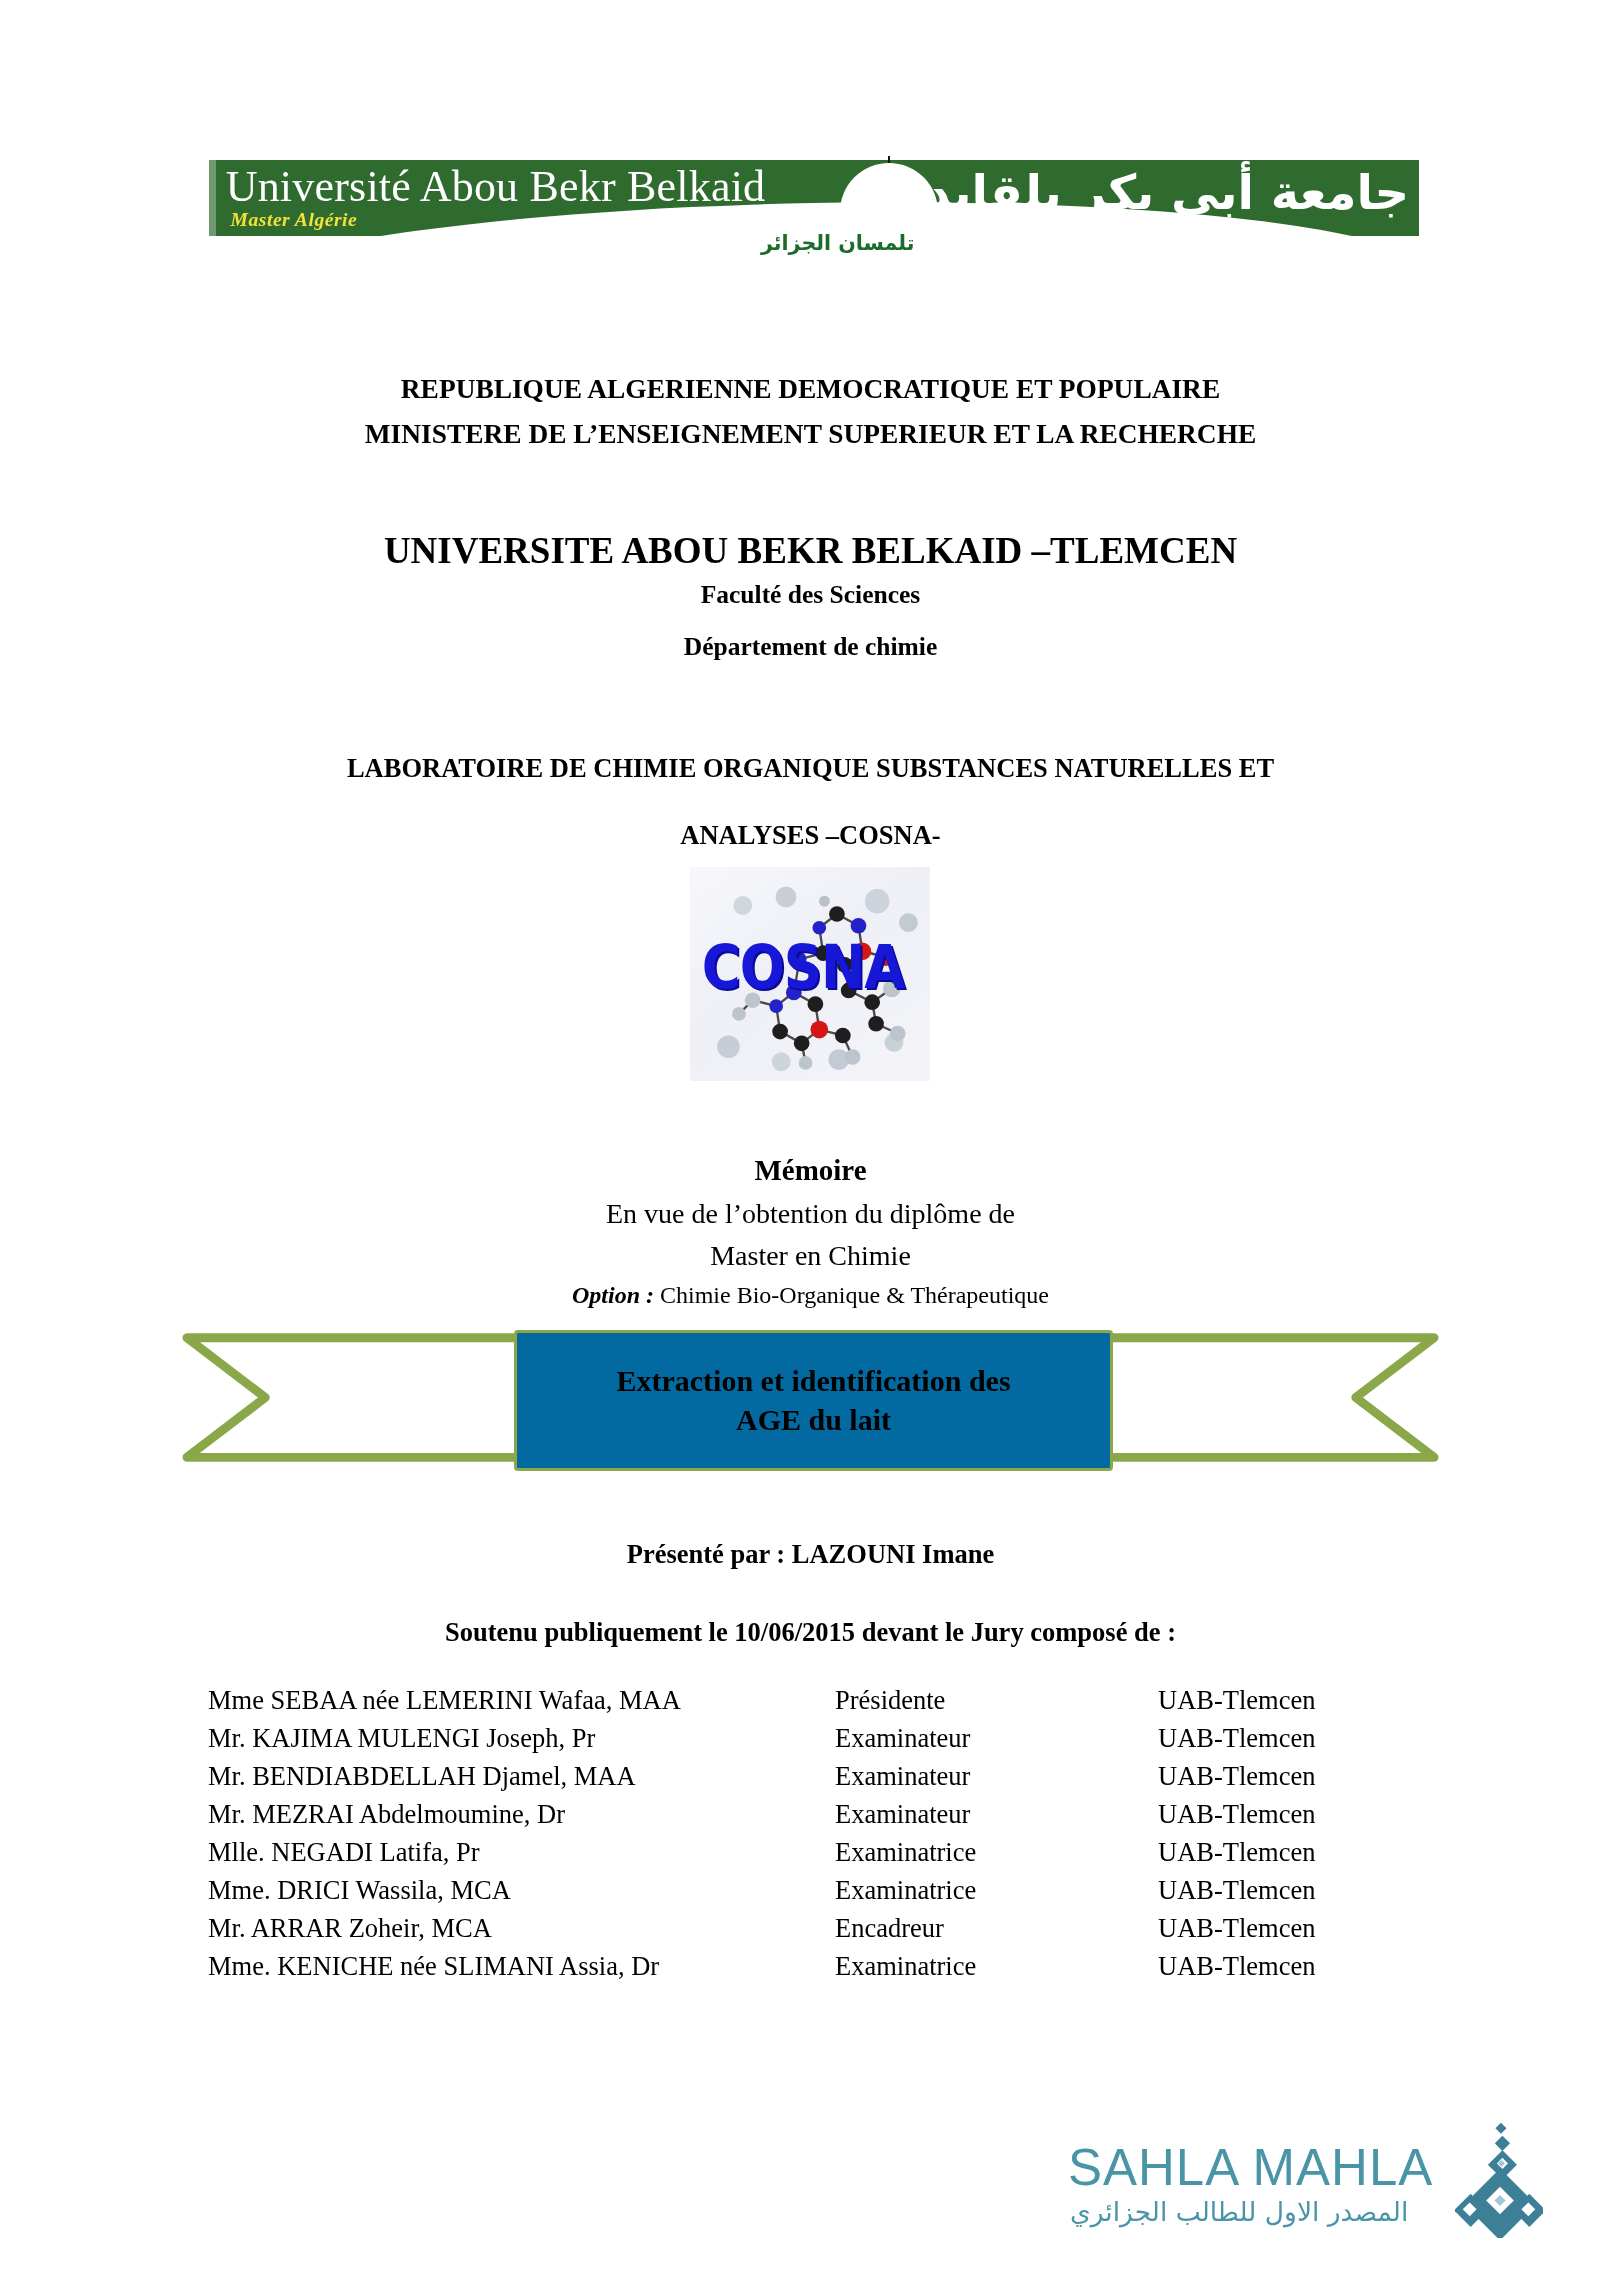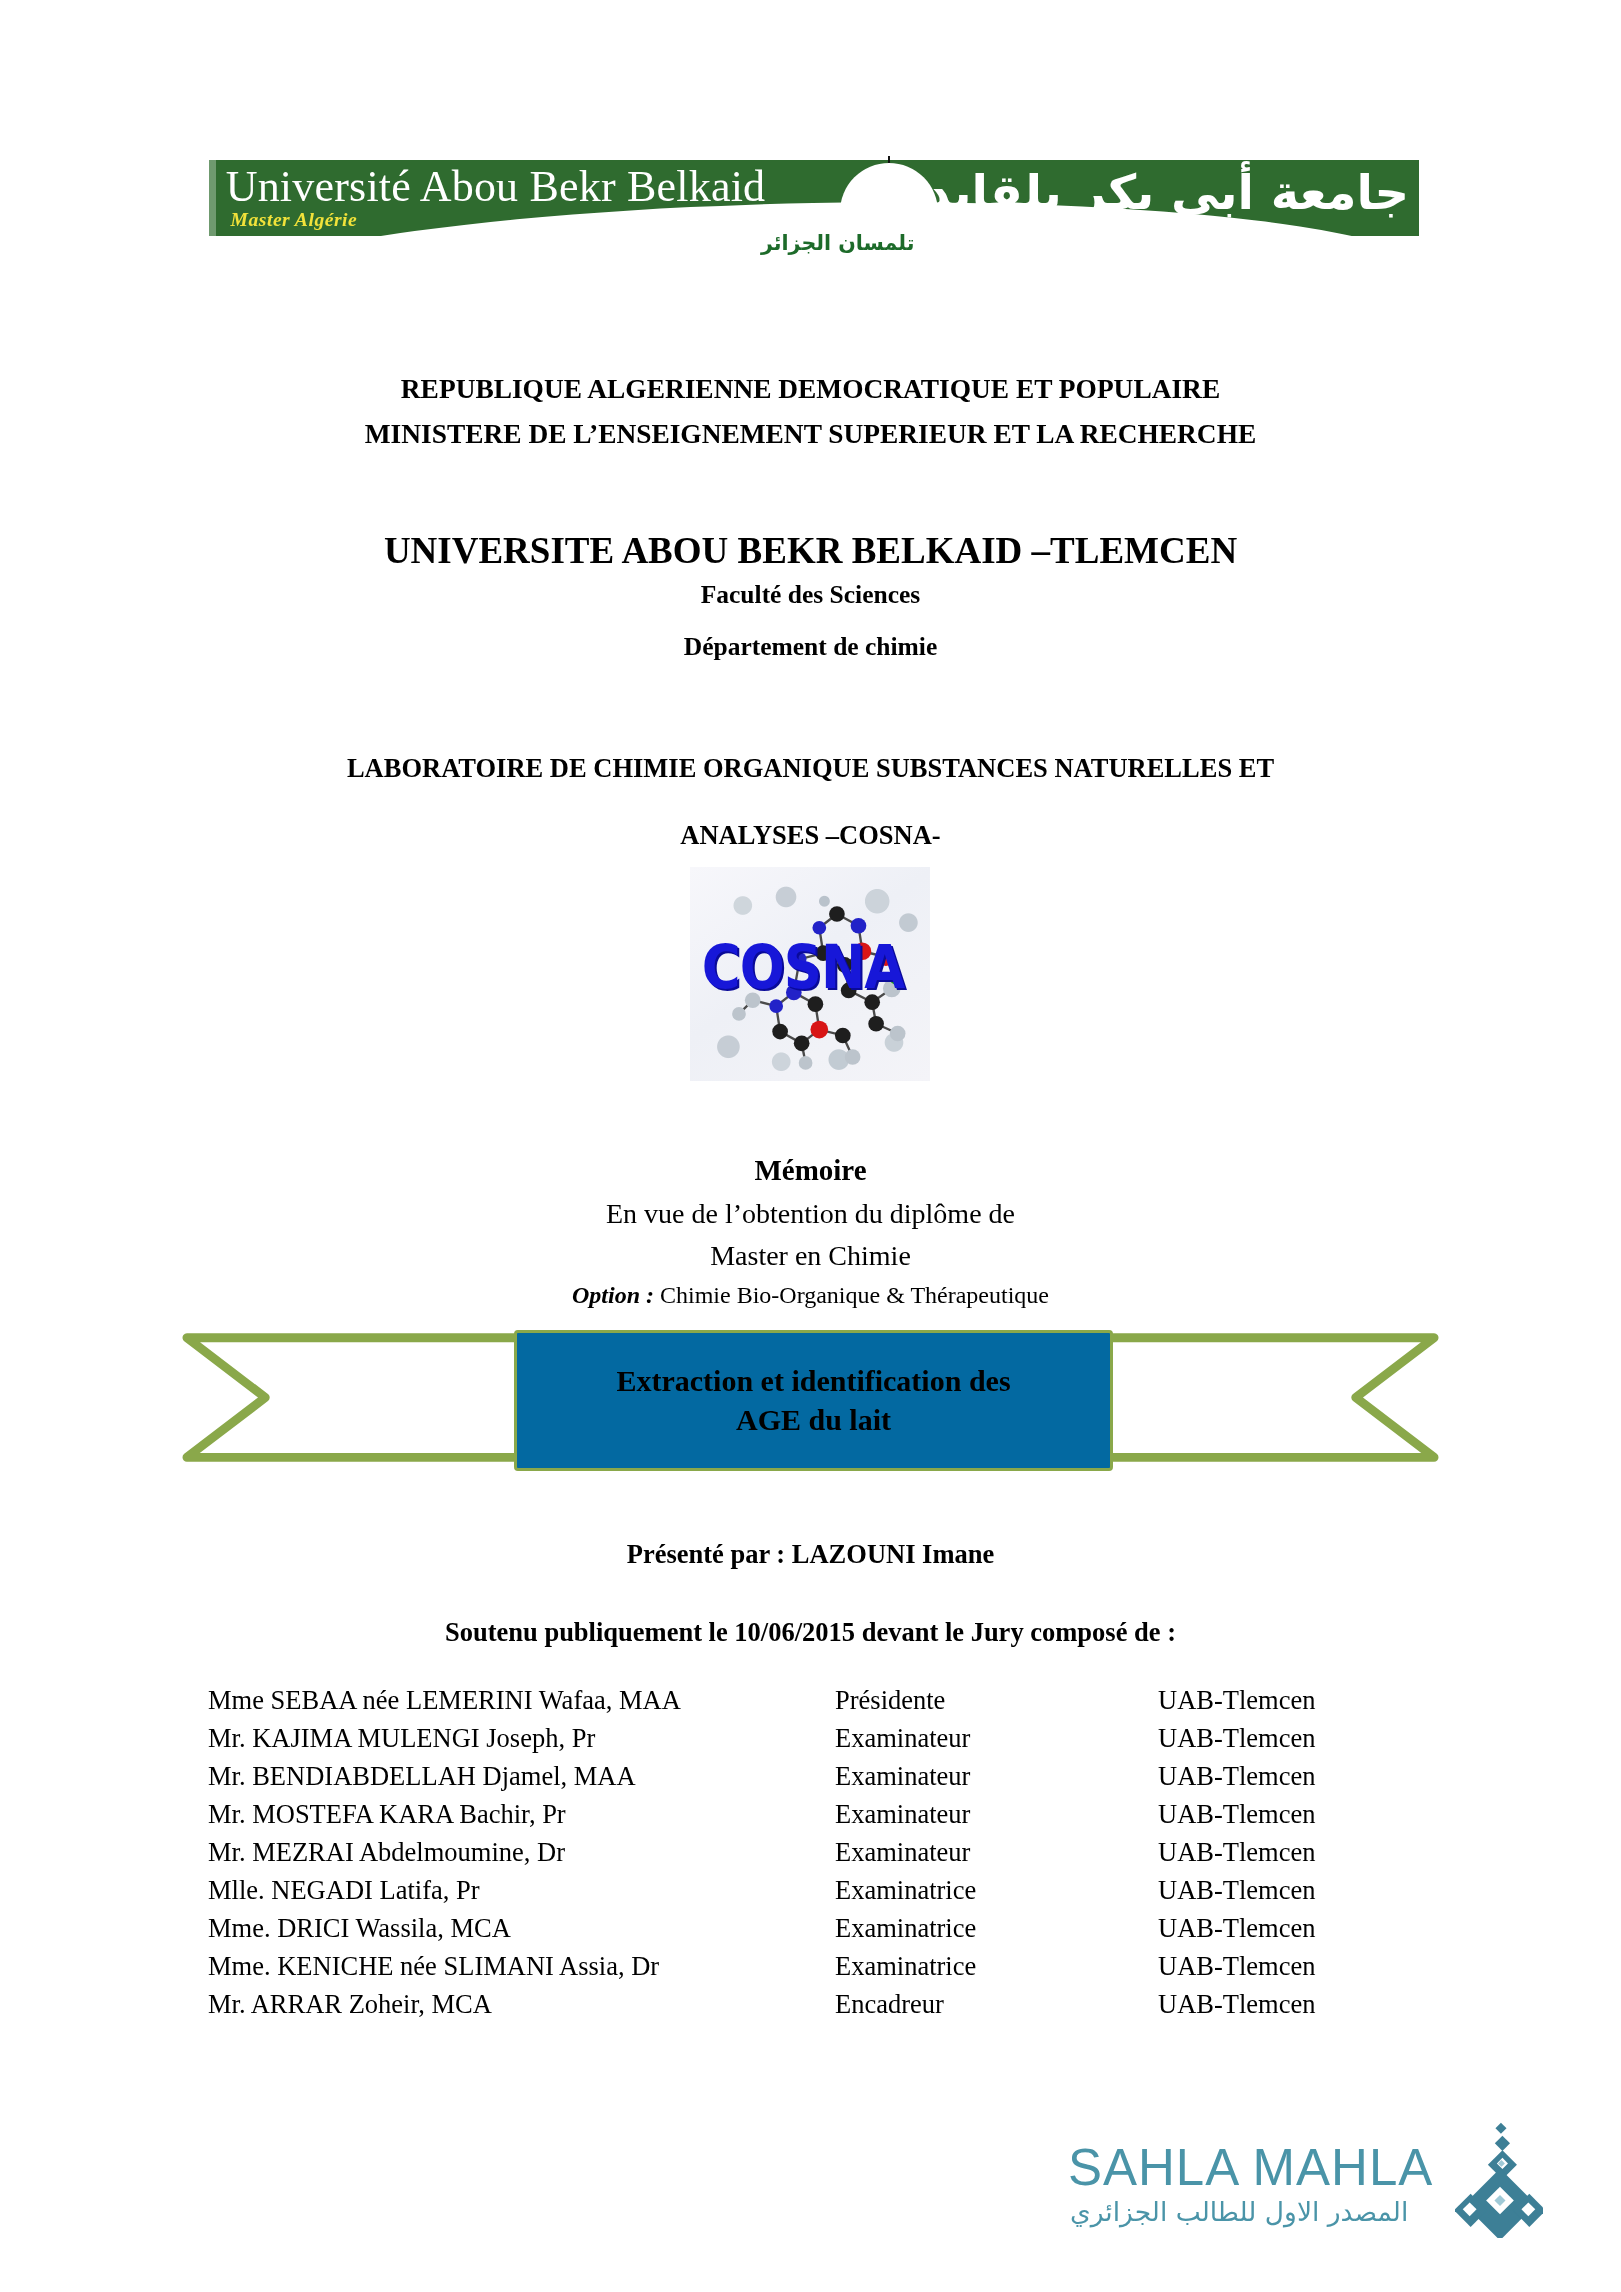--- a/index.html
+++ b/index.html
@@ -450,47 +450,42 @@
       <td class="c-name">Mr. KAJIMA MULENGI Joseph, Pr</td>
       <td class="c-role">Examinateur</td>
       <td class="c-inst">UAB-Tlemcen</td>
     </tr>
     <tr>
       <td class="c-name">Mr. BENDIABDELLAH Djamel, MAA</td>
       <td class="c-role">Examinateur</td>
       <td class="c-inst">UAB-Tlemcen</td>
     </tr>
     <tr>
-      <td class="c-name">Mr. MOSTEFA KARA Bachir, Pr</td>
-      <td class="c-role">Examinateur</td>
-      <td class="c-inst">UAB-Tlemcen</td>
-    </tr>
-    <tr>
       <td class="c-name">Mr.  MEZRAI Abdelmoumine, Dr</td>
       <td class="c-role">Examinateur</td>
       <td class="c-inst">UAB-Tlemcen</td>
     </tr>
     <tr>
       <td class="c-name">Mlle. NEGADI Latifa, Pr</td>
       <td class="c-role">Examinatrice</td>
       <td class="c-inst">UAB-Tlemcen</td>
     </tr>
     <tr>
       <td class="c-name">Mme. DRICI Wassila, MCA</td>
       <td class="c-role">Examinatrice</td>
       <td class="c-inst">UAB-Tlemcen</td>
     </tr>
     <tr>
+      <td class="c-name">Mr. ARRAR Zoheir, MCA</td>
+      <td class="c-role">Encadreur</td>
+      <td class="c-inst">UAB-Tlemcen</td>
+    </tr>
+    <tr>
       <td class="c-name">Mme. KENICHE née SLIMANI Assia, Dr</td>
       <td class="c-role">Examinatrice</td>
-      <td class="c-inst">UAB-Tlemcen</td>
-    </tr>
-    <tr>
-      <td class="c-name">Mr. ARRAR Zoheir, MCA</td>
-      <td class="c-role">Encadreur</td>
       <td class="c-inst">UAB-Tlemcen</td>
     </tr>
   </tbody>
 </table>
 
 <div class="sahla">
   <div class="sahla-word">SAHLA MAHLA</div>
   <div class="sahla-sub">المصدر الاول للطالب الجزائري</div>
   <svg class="sahla-mark" viewBox="0 0 90 118">
     <g fill="#3d7f96">

